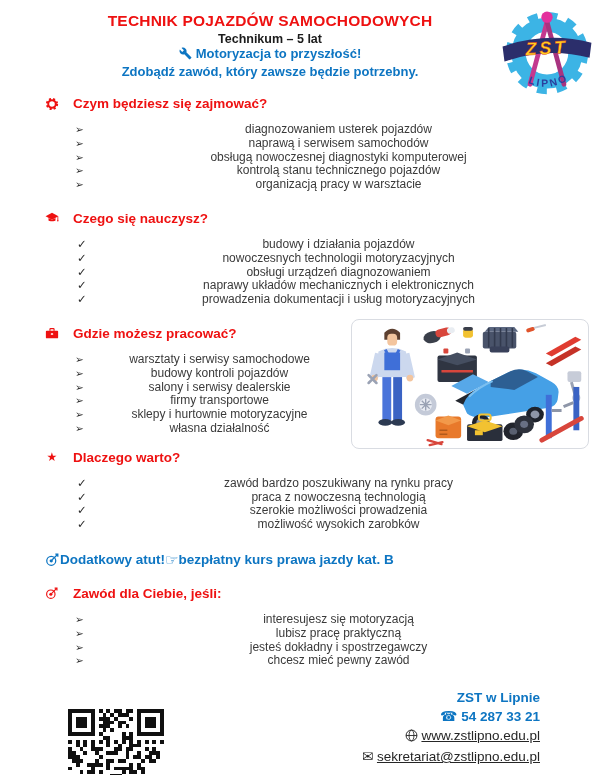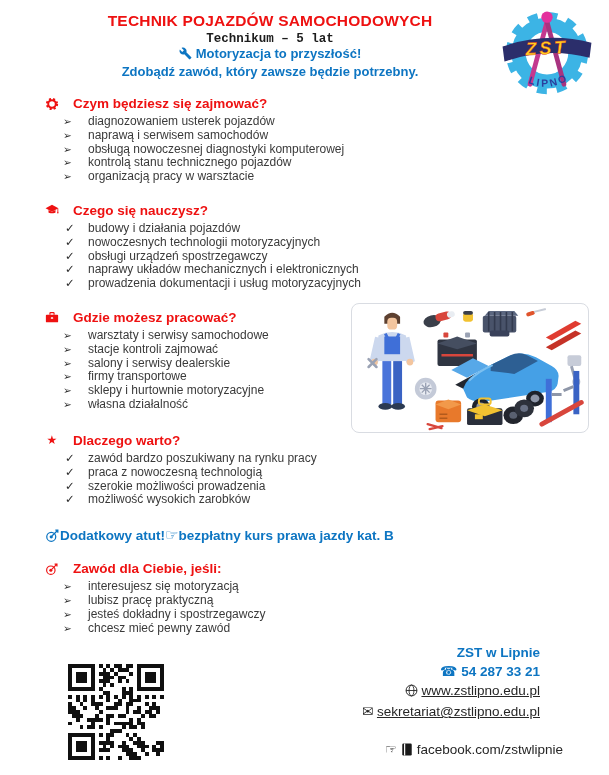--- a/index.html
+++ b/index.html
@@ -8,34 +8,34 @@
     width:609px; height:775px; background:#ffffff; overflow:hidden;
     font-family:"Liberation Sans","DejaVu Sans",sans-serif;
     color:#3a3a3a;
   }
   .page { position:relative; width:609px; height:575px; }
 
   
   .header { position:relative; padding-top:12px; }
   .header-text { width:540px; text-align:center; }
   .title { margin:0; font-size:15.5px; font-weight:bold; color:#ee1111; letter-spacing:.2px; }
-  .subtitle { margin:2px 0 0 0; font-size:12.5px; font-weight:bold; color:#1c1c1c;font-family:Liberation Mono, monospace; }
+  .subtitle { margin:2px 0 0 0; font-size:12.5px; font-weight:bold; color:#1c1c1c; }
   .tagline { margin-top:0; font-size:13px; font-weight:bold; color:#0d75c2; line-height:15.5px; }
   .tagline .wrench-ico { display:inline-block; vertical-align:-2px; margin-right:4px; }
   .logo { position:absolute; top:3px; right:10px; width:104px; height:110px; }
 
   
   .main { padding:17px 20px 0 45px; }
   .section { margin-bottom:19px; }
   .section-header { display:flex; align-items:center; gap:14px; margin-bottom:4px; }
   .section-header .ico { width:14px; height:14px; display:inline-flex; color:#ee1111; flex:0 0 auto; }
   .section-header .ico svg { width:14px; height:14px; }
   .section-header .star-glyph { font-size:12px; color:#ee1111; width:14px; text-align:center; font-family:"DejaVu Sans",sans-serif; }
   .section-title { margin:0; font-size:13.5px; font-weight:bold; color:#ee1111; }
-  ul.items { list-style:none; margin:0; padding:0 0 0 18px; }
+  ul.items { list-style:none; margin:12px; padding:0 0 0 18px;text-align:center; }
   ul.items li { position:relative; padding-left:25px; font-size:12px; line-height:13.8px; color:#3a3a3a; }
   ul.items.arrow li::before { content:"\27A2"; position:absolute; left:0; top:0; font-size:10.5px; color:#2d2d2d; font-family:"DejaVu Sans",sans-serif; }
   ul.items.check li::before { content:"\2713"; position:absolute; left:2px; top:0; font-size:11.5px; color:#2d2d2d; font-family:"DejaVu Sans",sans-serif; }
 
   .row { display:flex; align-items:flex-start; }
   .row .section { flex:1 1 auto; margin-bottom:2px; }
   .illustration { flex:0 0 auto; width:238px; height:130px; margin-top:-7px; margin-right:0;
     border:1px solid #d9dce2; border-radius:8px; background:#fff; overflow:hidden; }
   .illustration svg { width:100%; height:100%; display:block; }
 
@@ -134,41 +134,41 @@
               <path fill="currentColor" d="M6 11.8 v4.4 c0 1.6 12 1.6 12 0 v-4.4 l-6 3.2 Z"></path>
               <path stroke="currentColor" stroke-width="1.4" fill="none" d="M22 9.5 v6"></path>
               <circle cx="22" cy="16.5" r="1.3" fill="currentColor"></circle>
             </svg>
         </span>
         <h2 class="section-title">Czego się nauczysz?</h2>
       </div>
       <ul class="items check">
           <li>budowy i działania pojazdów</li>
           <li>nowoczesnych technologii motoryzacyjnych</li>
-          <li>obsługi urządzeń spostrzegawczy</li>
+          <li>obsługi urządzeń diagnozowaniem</li>
           <li>naprawy układów mechanicznych i elektronicznych</li>
           <li>prowadzenia dokumentacji i usług motoryzacyjnych</li>
         </ul>
     </div>
 
     <div class="row">
       <div class="section">
         <div class="section-header">
           <span class="ico">
             <svg viewBox="0 0 24 24">
                 <path fill="currentColor" d="M3 8 h18 a1.5 1.5 0 0 1 1.5 1.5 v10 a1.5 1.5 0 0 1 -1.5 1.5 H3 a1.5 1.5 0 0 1 -1.5 -1.5 v-10 A1.5 1.5 0 0 1 3 8 Z"></path>
                 <path fill="none" stroke="currentColor" stroke-width="2" d="M8.5 8 V5.5 a1 1 0 0 1 1-1 h5 a1 1 0 0 1 1 1 V8"></path>
                 <rect x="10" y="12.5" width="4" height="2.6" rx="0.6" fill="#ffffff"></rect>
               </svg>
           </span>
           <h2 class="section-title">Gdzie możesz pracować?</h2>
         </div>
         <ul class="items arrow">
             <li>warsztaty i serwisy samochodowe</li>
-            <li>stacje kontroli zajmować</li>
+            <li>budowy kontroli pojazdów</li>
             <li>salony i serwisy dealerskie</li>
             <li>firmy transportowe</li>
             <li>sklepy i hurtownie motoryzacyjne</li>
             <li>własna działalność</li>
           </ul>
       </div>
 
       <div class="illustration">
         <svg viewBox="0 0 238 130">
 

